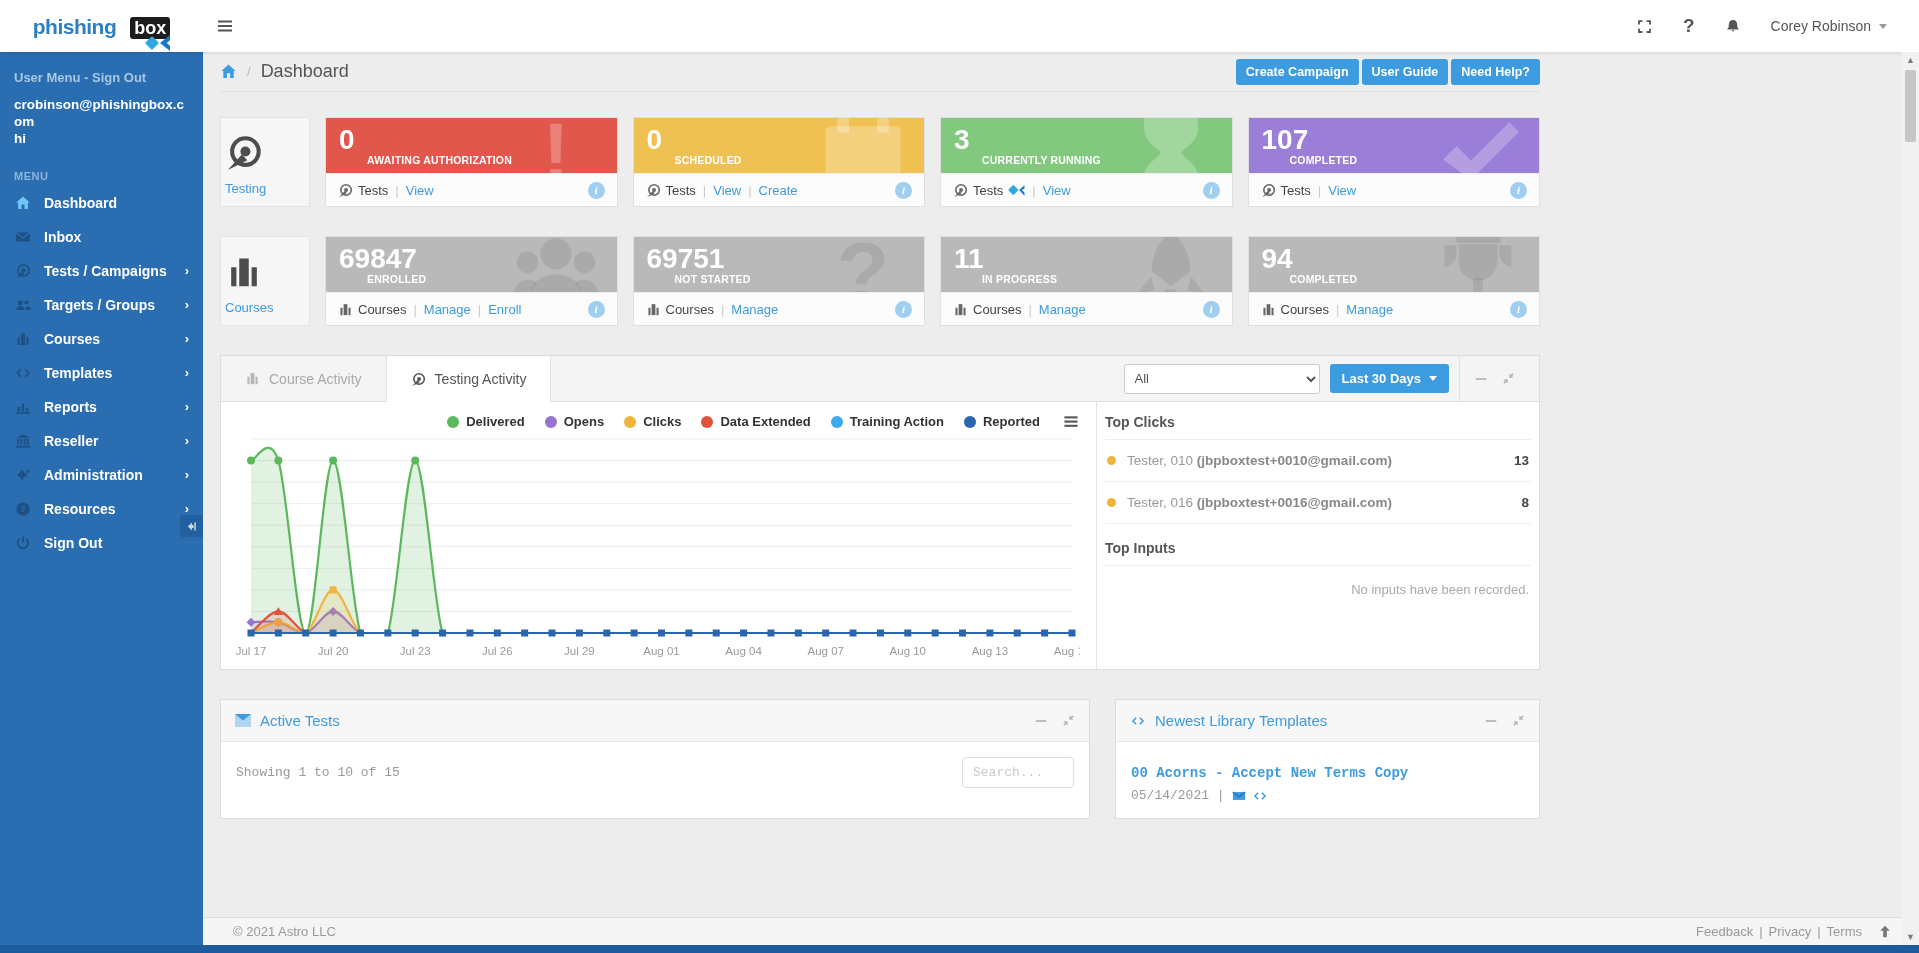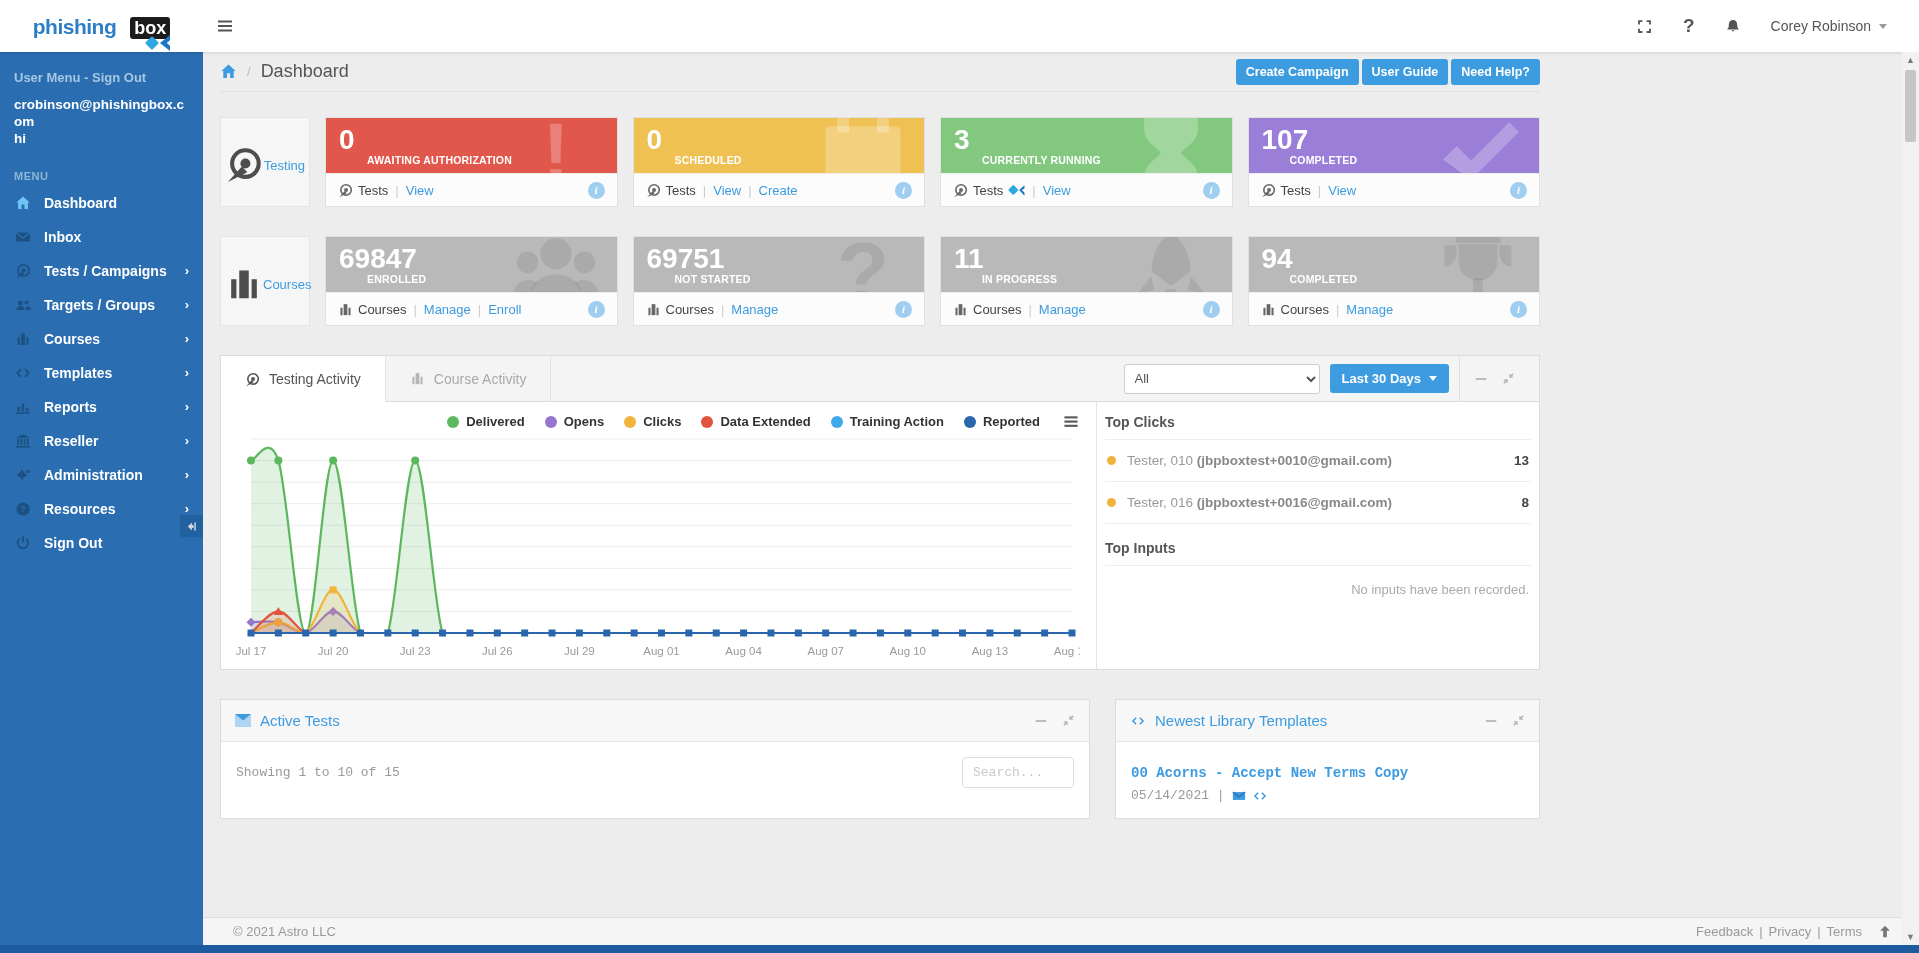--- a/index.html
+++ b/index.html
@@ -41,21 +41,21 @@
   #crumbbar { height:40px; display:flex; align-items:center; border-bottom:1px solid #e2e2e2; }
   #crumb-left { display:flex; align-items:center; gap:10px; }
   .crumb-sep { color:#bbb; font-size:13px; }
   #page-title { color:#555; font-size:18px; }
   #crumb-actions { margin-left:auto; display:flex; gap:3px; }
   .hdr-btn { background:#3d9be0; color:#fff; font-weight:bold; font-size:12.5px; border:none; padding:6px 10px; border-radius:3px; cursor:pointer; font-family:inherit; }
 
   
   #cards-area { padding-top:25px; }
   .stat-row { display:grid; grid-template-columns:90px 1fr 1fr 1fr 1fr; gap:15px; margin-bottom:29px; }
-  .label-card { background:#f6f6f6; border:1px solid #e4e4e4; display:flex; flex-direction:row; align-items:center; justify-content:space-between; padding:16px 4px 10px 4px; }
+  .label-card { background:#f6f6f6; border:1px solid #e4e4e4; display:flex; flex-direction:column; justify-content:space-between; padding:16px 4px 10px 4px; }
   .label-card .lc-icon { color:#4d4d4d; }
   .label-card .lc-text { color:#3d9be0; font-size:13px; cursor:pointer; }
   .stat-card { background:#fff; border:1px solid #e0e0e0; display:flex; flex-direction:column; }
   .stat-top { position:relative; height:55px; padding:7px 13px; overflow:hidden; color:#fff; }
   .stat-value { font-size:28px; font-weight:bold; line-height:1.05; }
   .stat-label { font-size:10.5px; font-weight:bold; letter-spacing:.2px;margin-left:28px; }
   .watermark { position:absolute; right:18px; top:-8px; pointer-events:none; }
   .stat-foot { background:#fcfcfc; border-top:1px solid #eee; height:33px; display:flex; align-items:center; padding:0 12px; font-size:13px; color:#555; gap:5px; }
   .stat-foot .sf-prefix { font-weight:normal; color:#444; }
   .stat-foot .sf-icon { color:#666; display:flex; }
@@ -556,38 +556,38 @@
                 <a>Manage</a>
                 <span class="info-badge">i</span>
               </div>
             </div>
           </div>
         </div>
 
       <div id="activity-panel" class="panel">
         <div id="activity-header">
           <div id="tabs-wrap" style="display:flex;">
+              <div class="tab">
+                <span class="tab-icon" style="display: inline-flex;">
+                  <svg width="15" height="15" viewBox="0 0 16 16" fill="currentColor">
+                    <path d="M6 14V2.3h4V14z"></path>
+                    <path d="M2.6 14V6h2.2v8zM11.2 14V6h2.2v8z"></path>
+                  </svg>
+                </span>
+                <span>Course Activity</span>
+              </div>
               <div class="tab active">
                 <span class="tab-icon" style="display: inline-flex;">
                   <svg width="15" height="15" viewBox="0 0 16 16" fill="currentColor">
                     <circle cx="8.6" cy="7.4" r="5.6" fill="none" stroke="currentColor" stroke-width="1.7"></circle>
                     <circle cx="8.6" cy="7.4" r="2.1"></circle>
                     <path d="M1.2 15.2 7.1 8.6 9.4 11z"></path>
                   </svg>
                 </span>
                 <span>Testing Activity</span>
-              </div>
-              <div class="tab">
-                <span class="tab-icon" style="display: inline-flex;">
-                  <svg width="15" height="15" viewBox="0 0 16 16" fill="currentColor">
-                    <path d="M6 14V2.3h4V14z"></path>
-                    <path d="M2.6 14V6h2.2v8zM11.2 14V6h2.2v8z"></path>
-                  </svg>
-                </span>
-                <span>Course Activity</span>
               </div>
             </div>
           <div id="activity-controls">
             <select id="activity-filter"><option>All</option></select>
             <button id="range-btn">
               <span>Last 30 Days</span>
                 <span class="caret"></span>
             </button>
             <div id="panel-tools">
               <span class="tool-icon">

